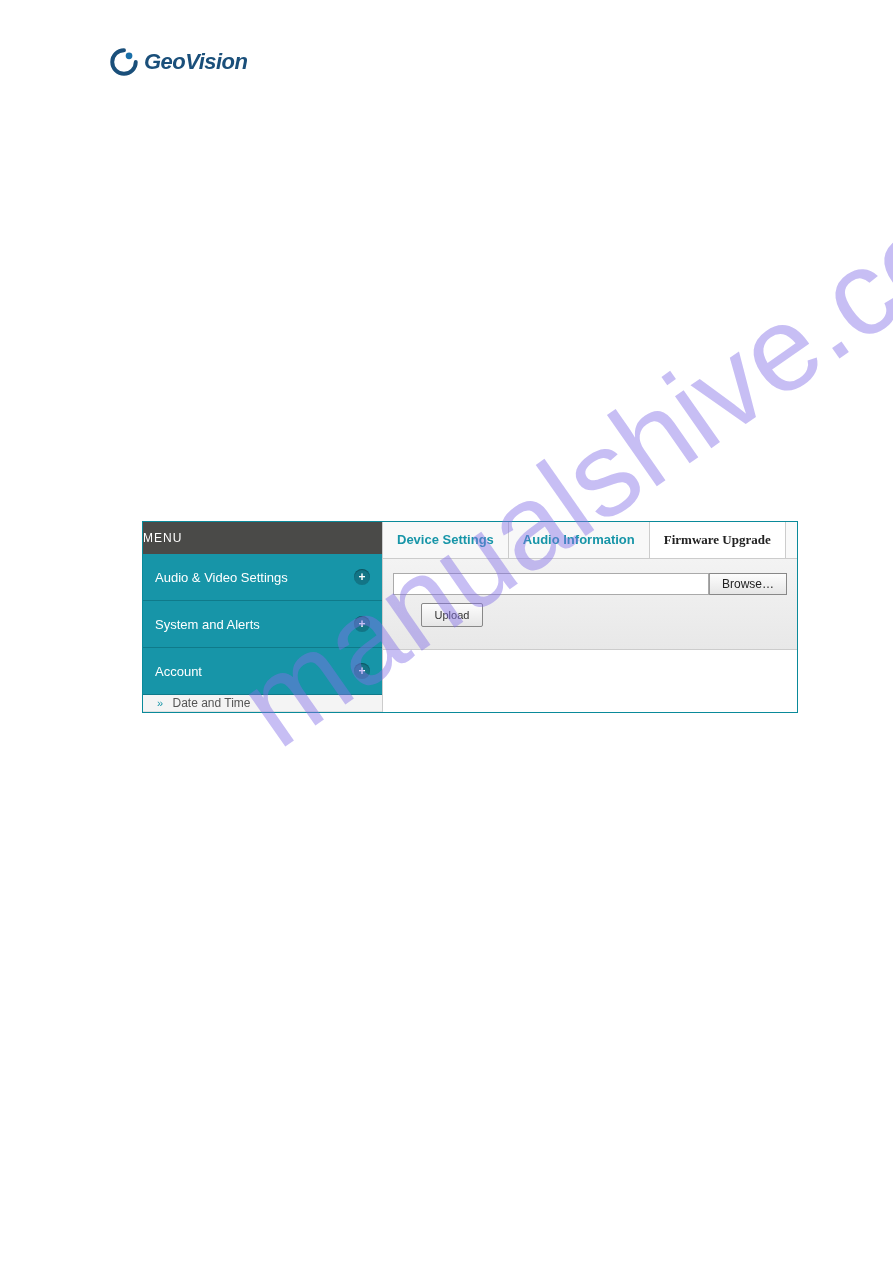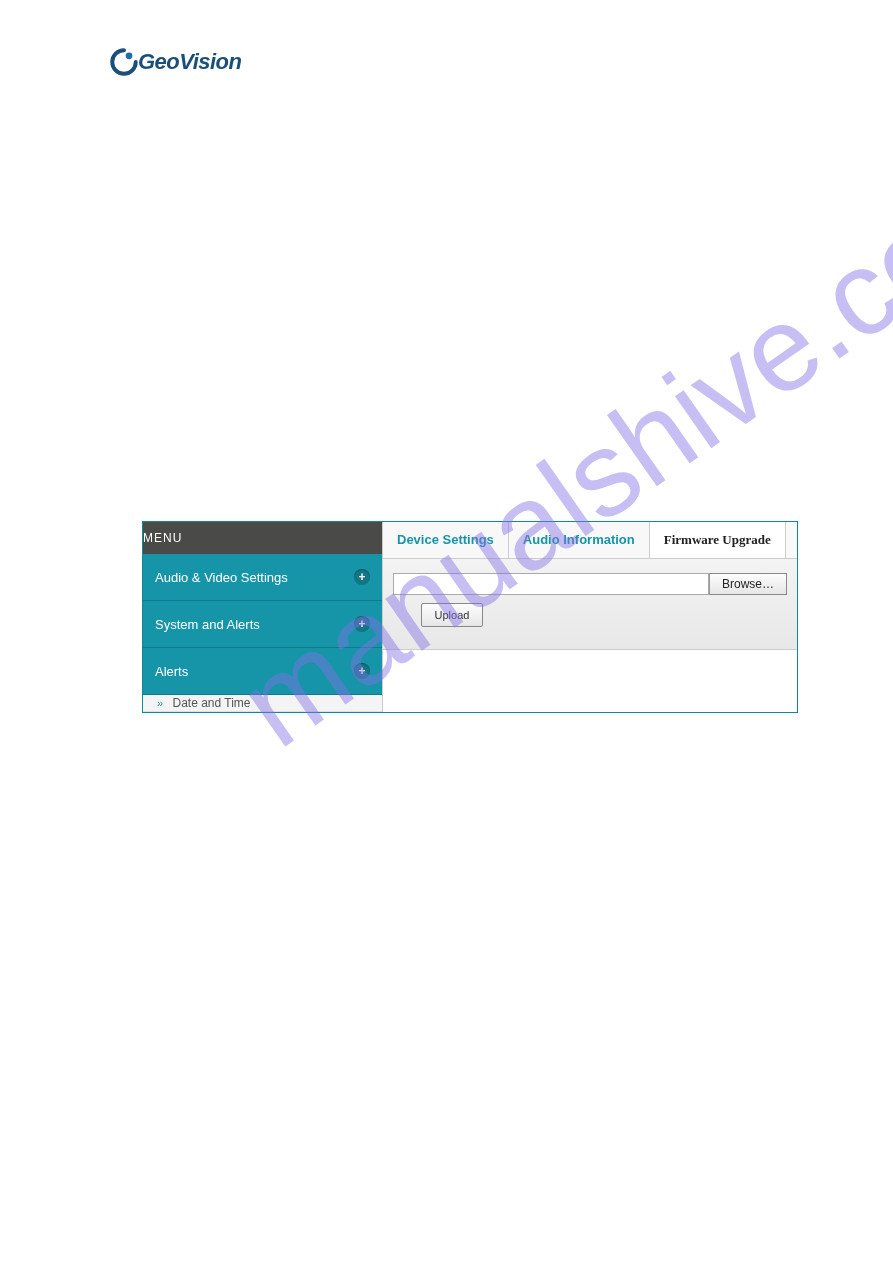--- a/index.html
+++ b/index.html
@@ -11,20 +11,21 @@
     position: relative;
   }
 
   
   .logo {
     position: absolute;
     top: 48px;
     left: 110px;
     display: flex;
     align-items: center;
+    gap: 6px;
   }
   .logo-mark {
     width: 28px;
     height: 28px;
     position: relative;
   }
   .logo-mark svg { width: 100%; height: 100%; }
   .logo-text {
     font-size: 22px;
     font-weight: bold;
@@ -209,21 +210,21 @@
           <span>+</span>
         </span>
     </div>
     <div class="menu-item">
       <span>System and Alerts</span>
       <span class="icon-circle">
           <span>+</span>
         </span>
     </div>
     <div class="menu-item">
-      <span>Alerts</span>
+      <span>Account</span>
       <span class="icon-circle">
           <span>+</span>
         </span>
     </div>
 
     <div class="sub-item">
       <span class="sub-bullet">»</span>
       <span>Date and Time</span>
     </div>
   </div>

